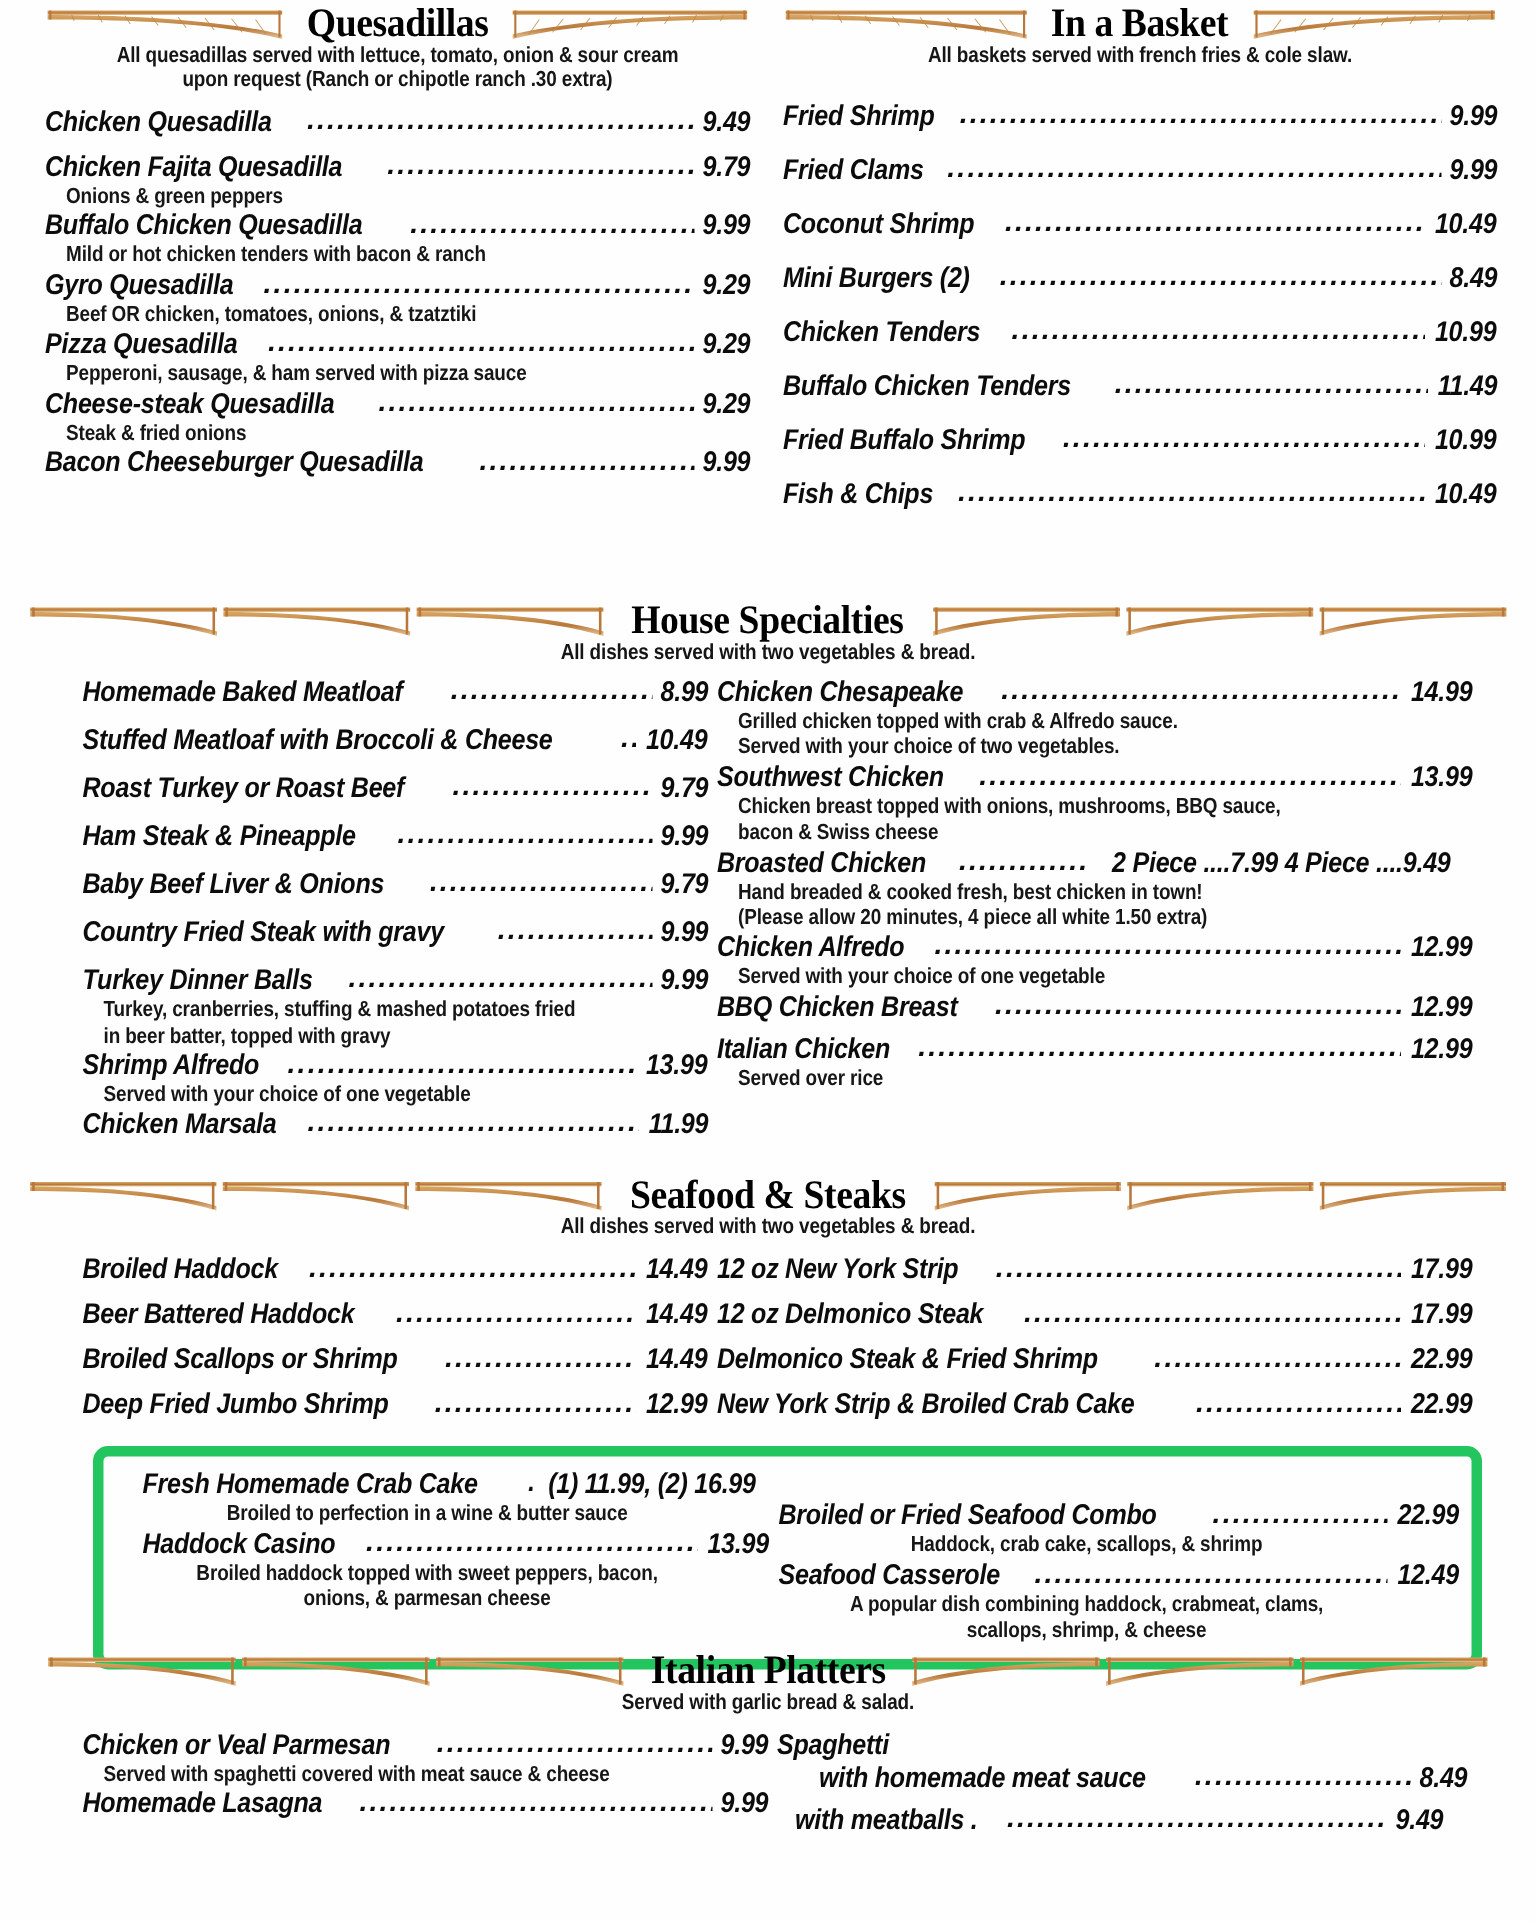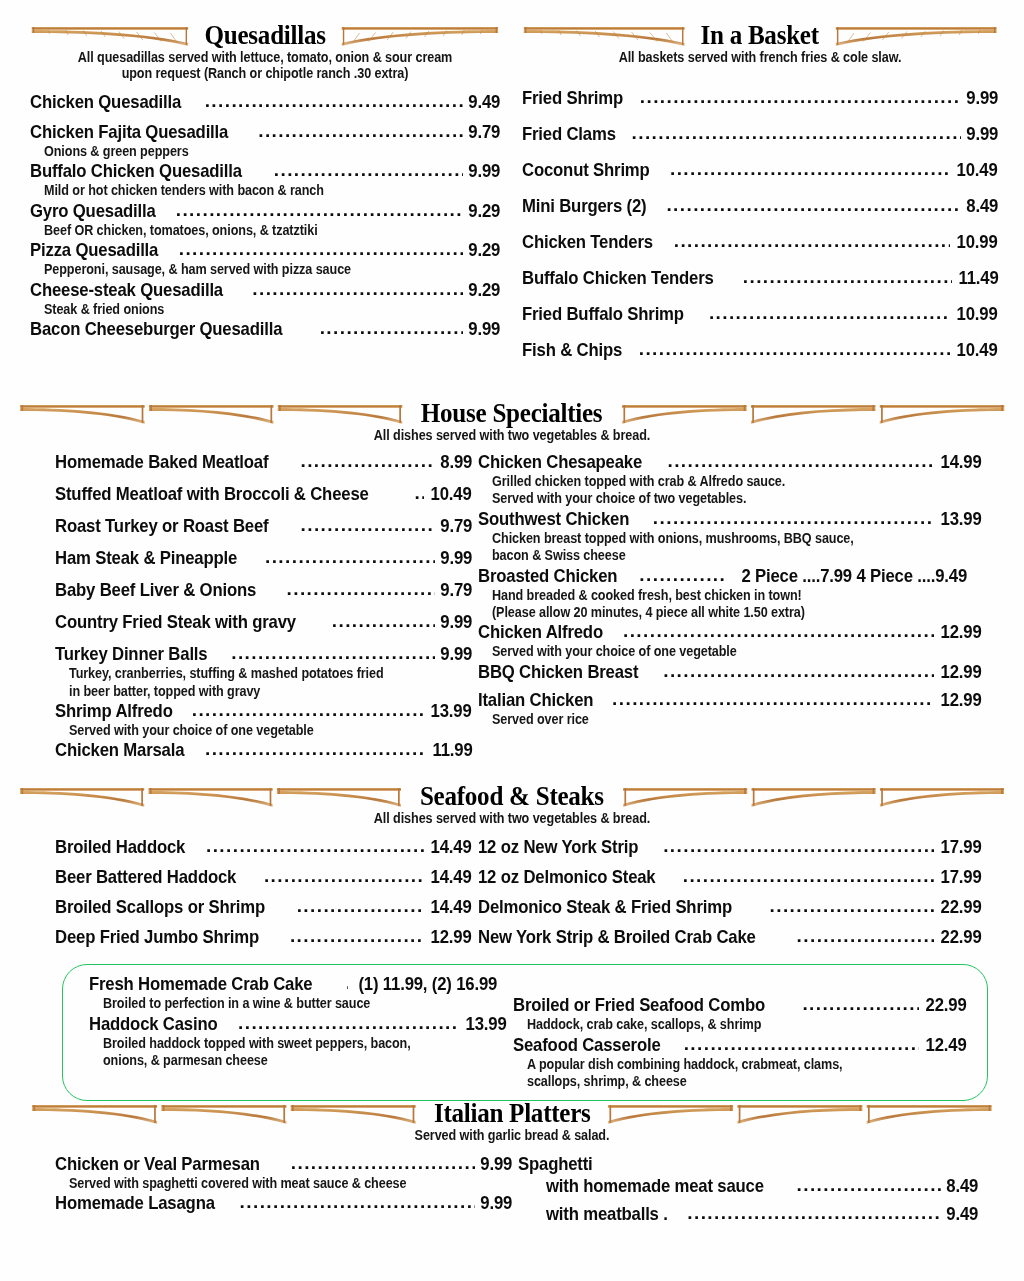--- a/index.html
+++ b/index.html
@@ -62,20 +62,21 @@
   .col { box-sizing: border-box; }
   .item {
     display: flex;
     align-items: baseline;
     width: 100%;
     font-weight: bold;
     font-size: 19px;
     line-height: 1.16;
     color: #0c0c0c;
     letter-spacing: -0.2px;
+    font-style: italic;
   }
   .item .nm {
     white-space: nowrap;
     transform-origin: left bottom;
     display: inline-block;
     transform: scaleX(0.88);
   }
   .item .dots {
     flex: 1 1 auto;
     overflow: hidden;
@@ -106,37 +107,38 @@
 
   
   .two {
     display: flex;
     width: 100%;
   }
   .lcol { width: 472px; padding-left: 55px; box-sizing: border-box; }
   .rcol { width: 510px; padding-left: 6px; box-sizing: border-box; }
 
   .boxed {
-    border: 1px solid #22c55e;
-    border-radius: 25px;
+    border: 7px solid #22c55e;
+    border-radius: 10px;
     box-sizing: border-box;
     padding: 8px 14px 10px 14px;
     margin: 0 36px 0 62px;
+    text-align: center;
   }
   .boxed .two .lcol { width: 430px; padding-left: 12px; }
   .boxed .two .rcol { width: 460px; padding-left: 6px; margin-top: 21px; }
 
   .multi-price { white-space: nowrap; transform: scaleX(0.88); display:inline-block; }
 </style>
 </head>
 <body>
 
 <div class="page">
 
-  <div style="position:absolute; left:0; top:20px; width:1024px;">
+  <div style="position:absolute; left:0; top:0; width:1024px;">
     <div class="two">
 
       <div class="col" style="width:512px; padding:0 12px 0 30px; box-sizing:border-box;">
         <div class="sec-head">
           <span class="orn">
             <svg viewBox="0 0 180 30" preserveAspectRatio="none">
               <defs>
                   <linearGradient id="g1" x1="0" y1="0" x2="0" y2="1">
                 <stop offset="0%" stop-color="#d8a763"></stop>
                     <stop offset="55%" stop-color="#b9783a"></stop>
@@ -639,21 +641,21 @@
       <div class="col" style="width:512px; padding-left:6px; padding-right:74px; box-sizing:border-box;" id="list-ir">
         <div class="item">
           <span class="nm">Spaghetti</span>
         </div>
       <div class="item" style="margin-left: 28px;">
             <span class="nm">with homemade meat sauce</span>
             <span class="dots">......................................................................................................</span>
             <span class="pr">8.49</span>
           </div>
           <div style="height: 6px;"></div>
-          <div class="item" style="margin-left: 28px;">
+          <div class="item" style="margin-left: 12px;">
             <span class="nm">with meatballs .</span>
             <span class="dots">......................................................................................................</span>
             <span class="pr">9.49</span>
           </div>
           <div style="height: 6px;"></div>
         </div>
     </div>
   </div>
 
 </div>

